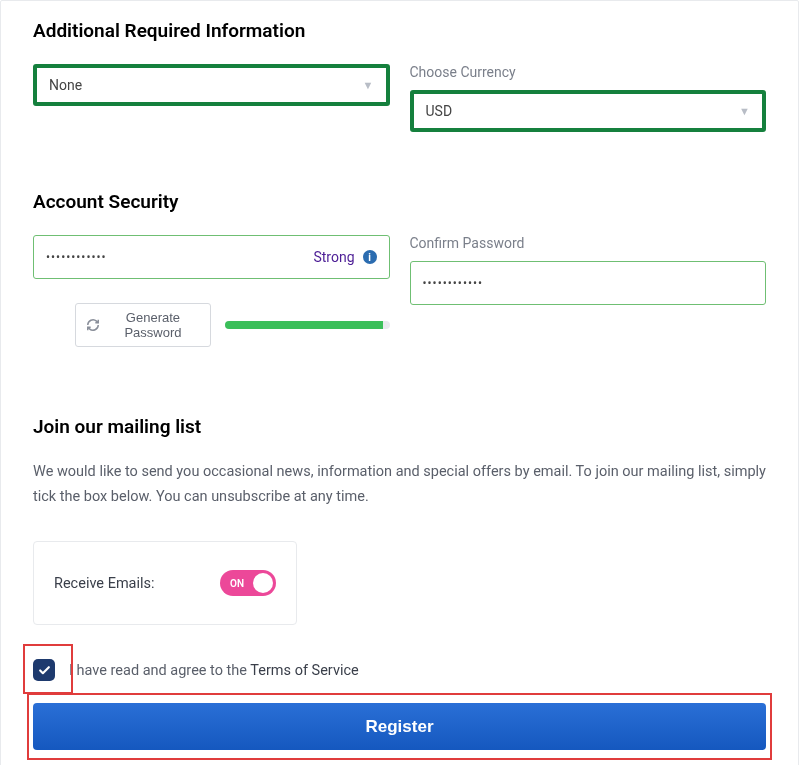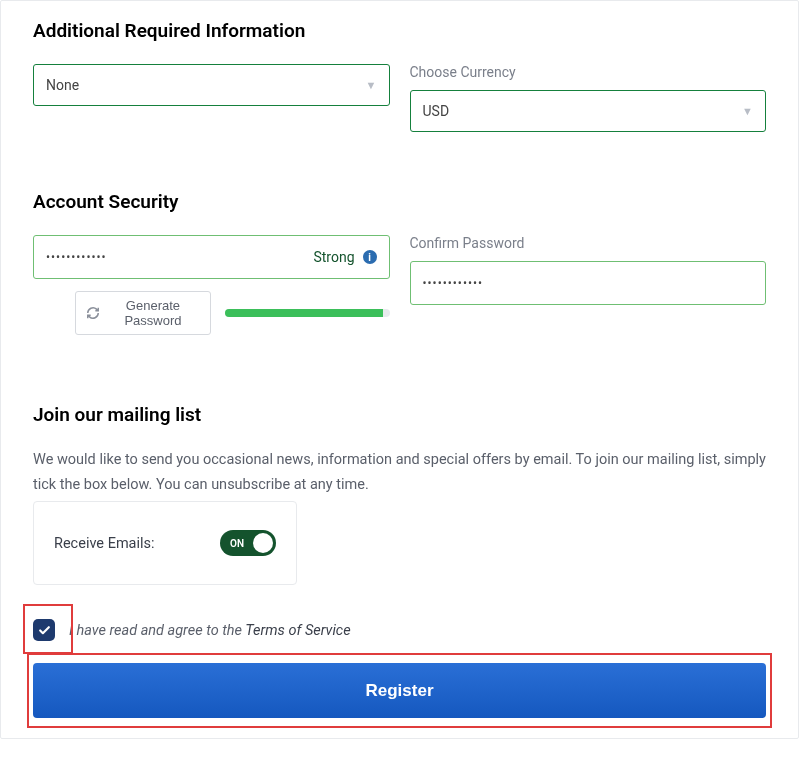--- a/index.html
+++ b/index.html
@@ -3,47 +3,47 @@
   <meta charset="utf-8">
   <style>
     * { box-sizing: border-box; margin: 0; padding: 0; }
     body { font-family: -apple-system, BlinkMacSystemFont, "Segoe UI", Roboto, Arial, sans-serif; background: #fff; color: #2b2f3a; }
     .page-wrap { width: 799px; margin: 0 auto; }
     .card { border: 1px solid #e8eaed; border-radius: 2px; background: #fff; padding: 0 32px 0 32px; }
     .section-title { font-size: 19px; font-weight: 600; color: #000000; margin-top: 18px; margin-bottom: 22px; }
     .row { display: flex; gap: 20px; }
     .col { flex: 1; }
     .field-label { font-size: 14px; color: #7a7f8a; margin-bottom: 10px; display: block; }
-    .select, .text-input { width: 100%; border: 1px solid #15803d; border-radius: 3px; padding: 10px 12px; font-size: 14px; color: #444; background: #fff; position: relative; height: 42px; display: flex; align-items: center; justify-content: space-between; }
+    .select, .text-input { width: 100%; border: 4px solid #15803d; border-radius: 3px; padding: 10px 12px; font-size: 14px; color: #444; background: #fff; position: relative; height: 42px; display: flex; align-items: center; justify-content: space-between; }
     .select .caret { color: #b8bdc6; font-size: 11px; }
     .password-wrap { border: 1px solid #6fbf73; border-radius: 3px; height: 44px; display: flex; align-items: center; padding: 0 12px; justify-content: space-between; }
     .password-dots { letter-spacing: 1px; color: #444; font-size: 12px; }
     .strength-wrap { display: flex; align-items: center; gap: 8px; }
-    .strength-label { font-size: 14px; color: #14532d; text-align: center; }
+    .strength-label { font-size: 14px; color: #4c1d95; text-align: center; }
     .info-circle { width: 14px; height: 14px; background: #2b6cb0; border-radius: 50%; color: #fff; font-size: 10px; font-weight: bold; display: flex; align-items: center; justify-content: center; }
-    .gen-row { display: flex; align-items: center; gap: 14px; margin-top: 12px; padding-left: 42px; }
+    .gen-row { display: flex; align-items: center; gap: 14px; margin-top: 24px; padding-left: 42px; }
     .gen-btn { border: 1px solid #d6d9de; border-radius: 3px; padding: 6px 10px; font-size: 13px; color: #5a5f6a; background: #fff; display: flex; align-items: center; gap: 6px; cursor: pointer; }
     .refresh-icon { width: 14px; height: 14px; display:inline-block; }
     .strength-bar { width: 195px; height: 8px; background: #e8eaed; border-radius: 4px; overflow: hidden; position: relative; }
     .strength-bar-fill { height: 100%; background: #3bbf5a; width: 96%; }
-    .mailing-desc { font-size: 14.5px; color: #5a5f6a; line-height: 1.7; margin-bottom: 4px; }
+    .mailing-desc { font-size: 14.5px; color: #5a5f6a; line-height: 1.7; margin-bottom: 32px; }
     .mailing-card { border: 1px solid #e8eaed; border-radius: 4px; width: 264px; padding: 28px 20px; display: flex; align-items: center; justify-content: space-between; }
     .mailing-card-label { font-size: 14.5px; color: #3a3f4a; text-align: right; }
-    .toggle { width: 56px; height: 26px; background: #14532d; border-radius: 13px; position: relative; display: flex; align-items: center; padding: 0 4px; cursor: pointer; }
+    .toggle { width: 56px; height: 26px; background: #ec4899; border-radius: 13px; position: relative; display: flex; align-items: center; padding: 0 4px; cursor: pointer; }
     .toggle-label { color: #fff; font-size: 10px; font-weight: 600; margin-left: 6px; }
     .toggle-knob { width: 20px; height: 20px; background: #fff; border-radius: 50%; position: absolute; right: 3px; top: 3px; }
-    .tos-row { display: flex; align-items: center; gap: 14px; margin-top: 34px; margin-bottom: 22px; position: relative; font-style: italic; }
+    .tos-row { display: flex; align-items: center; gap: 14px; margin-top: 34px; margin-bottom: 22px; position: relative; }
     .tos-highlight { position: absolute; left: -10px; top: -15px; width: 50px; height: 50px; border: 2px solid #e03c3c; pointer-events: none; }
     .checkbox { width: 22px; height: 22px; background: #1e3a6e; border-radius: 5px; display: flex; align-items: center; justify-content: center; cursor: pointer; flex-shrink: 0; }
     .checkmark { color: #fff; }
     .tos-text { font-size: 14.5px; color: #5a5f6a; }
     .tos-text a { color: #3a3f4a; text-decoration: none; }
     .register-wrap { position: relative; padding: 0; margin-bottom: 20px; }
     .register-highlight { position: absolute; left: -6px; top: -10px; right: -6px; bottom: -10px; border: 2px solid #e03c3c; pointer-events: none; }
-    .register-btn { width: 100%; height: 55px; background: linear-gradient(180deg, #2a6fd6 0%, #1558bf 100%); color: #fff; border: none; border-radius: 4px; font-size: 17px; font-weight: 600; cursor: pointer; }
+    .register-btn { width: 100%; height: 47px; background: linear-gradient(180deg, #2a6fd6 0%, #1558bf 100%); color: #fff; border: none; border-radius: 4px; font-size: 17px; font-weight: 600; cursor: pointer; }
     .sec-spacer { height: 40px; }
   </style>
 </head>
 <body>
 
 <div class="page-wrap">
   <div class="card">
     <div class="section-title">Additional Required Information</div>
     <div class="row">
       <div class="col">

